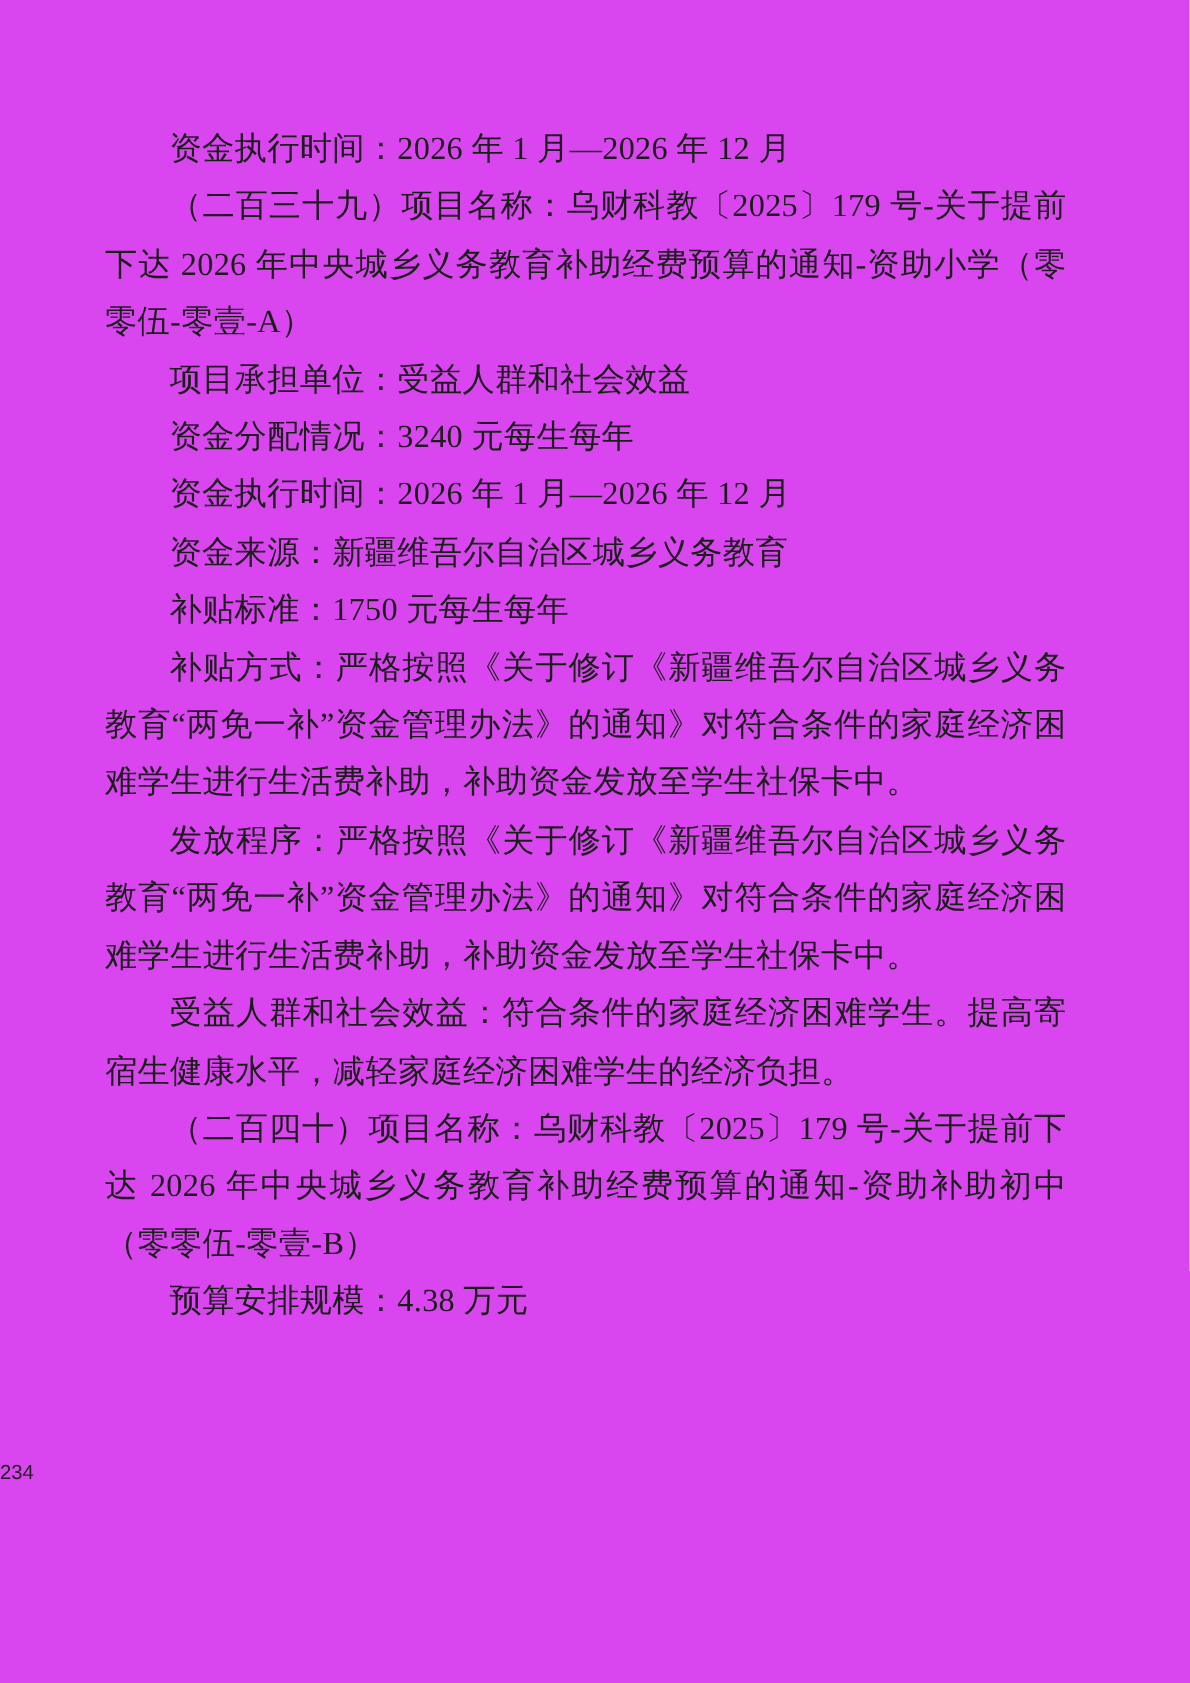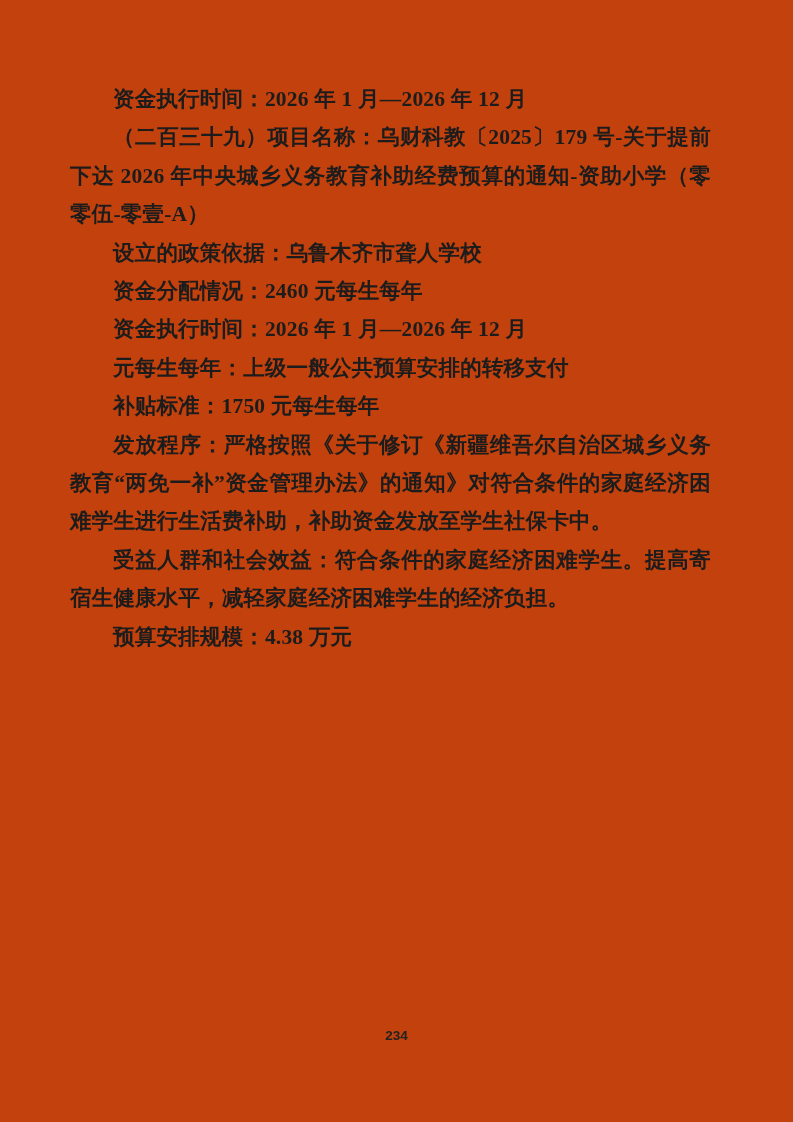--- a/index.html
+++ b/index.html
@@ -11,60 +11,61 @@
     width: 793px;
     height: 1122px;
     position: relative;
     overflow: hidden;
     font-family: "Liberation Serif", "DejaVu Serif", serif;
     color: #1c1c1c;
   }
   .page {
     position: absolute;
     inset: 0;
-    background: #c2410c;
-    font-weight: bold;
+    background: #d946ef;
   }
   .text-block {
     position: absolute;
     left: 70px;
     top: 80px;
     width: 641px;
   }
   .para {
     margin: 0;
     padding: 0;
     font-size: 21.5px;
     line-height: 38.4px;
     text-align: justify;
     text-indent: 2em;
     word-break: break-all;
     letter-spacing: 0.2px;
   }
   .page-footer {
     position: absolute;
-    top: 1028px;
+    top: 974px;
     left: 0;
     width: 100%;
-    text-align: center;
+    text-align: left;
     font-size: 13.5px;
     font-family: "Liberation Sans", "DejaVu Sans", sans-serif;
     color: #222222;
   }
 </style>
 </head>
 <body>
 
 <div class="page">
   <div class="text-block">
     <p class="para">资金执行时间：2026 年 1 月—2026 年 12 月</p>
     <p class="para">（二百三十九）项目名称：乌财科教〔2025〕179 号-关于提前下达 2026 年中央城乡义务教育补助经费预算的通知-资助小学（零零伍-零壹-A）</p>
-    <p class="para">设立的政策依据：乌鲁木齐市聋人学校</p>
-    <p class="para">资金分配情况：2460 元每生每年</p>
+    <p class="para">项目承担单位：受益人群和社会效益</p>
+    <p class="para">资金分配情况：3240 元每生每年</p>
     <p class="para">资金执行时间：2026 年 1 月—2026 年 12 月</p>
-    <p class="para">元每生每年：上级一般公共预算安排的转移支付</p>
+    <p class="para">资金来源：新疆维吾尔自治区城乡义务教育</p>
     <p class="para">补贴标准：1750 元每生每年</p>
+    <p class="para">补贴方式：严格按照《关于修订《新疆维吾尔自治区城乡义务教育“两免一补”资金管理办法》的通知》对符合条件的家庭经济困难学生进行生活费补助，补助资金发放至学生社保卡中。</p>
     <p class="para">发放程序：严格按照《关于修订《新疆维吾尔自治区城乡义务教育“两免一补”资金管理办法》的通知》对符合条件的家庭经济困难学生进行生活费补助，补助资金发放至学生社保卡中。</p>
     <p class="para">受益人群和社会效益：符合条件的家庭经济困难学生。提高寄宿生健康水平，减轻家庭经济困难学生的经济负担。</p>
+    <p class="para">（二百四十）项目名称：乌财科教〔2025〕179 号-关于提前下达 2026 年中央城乡义务教育补助经费预算的通知-资助补助初中（零零伍-零壹-B）</p>
     <p class="para">预算安排规模：4.38 万元</p>
   </div>
   <div class="page-footer">234</div>
 </div>
 
 </body></html>

